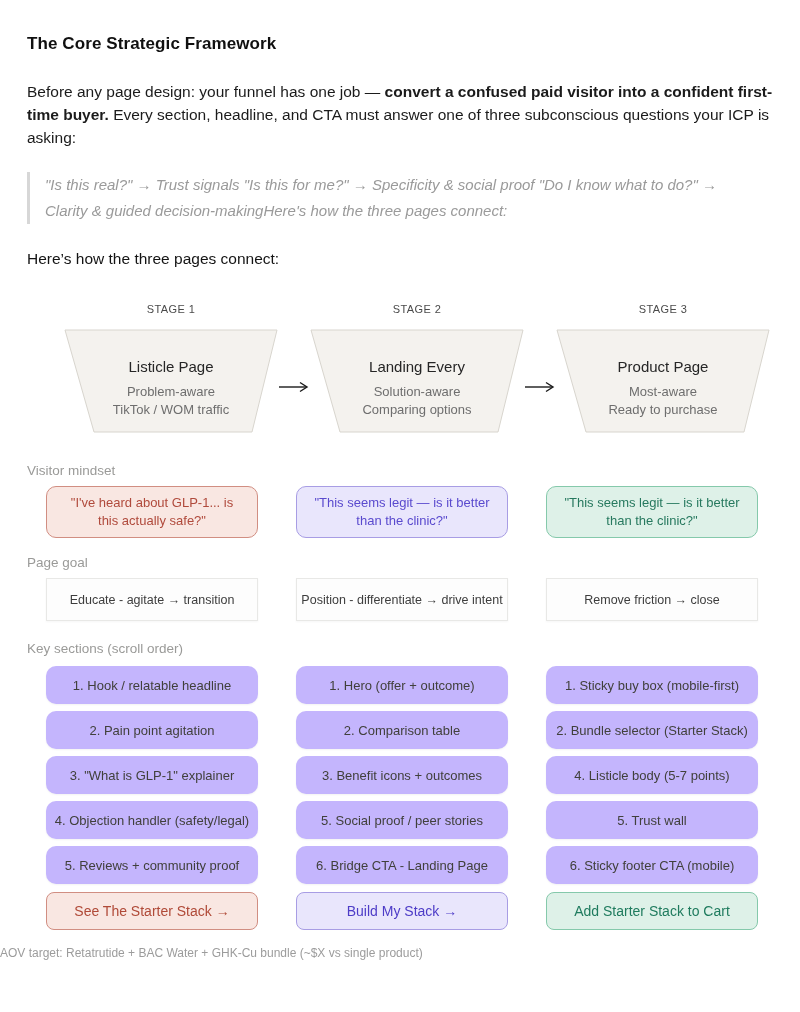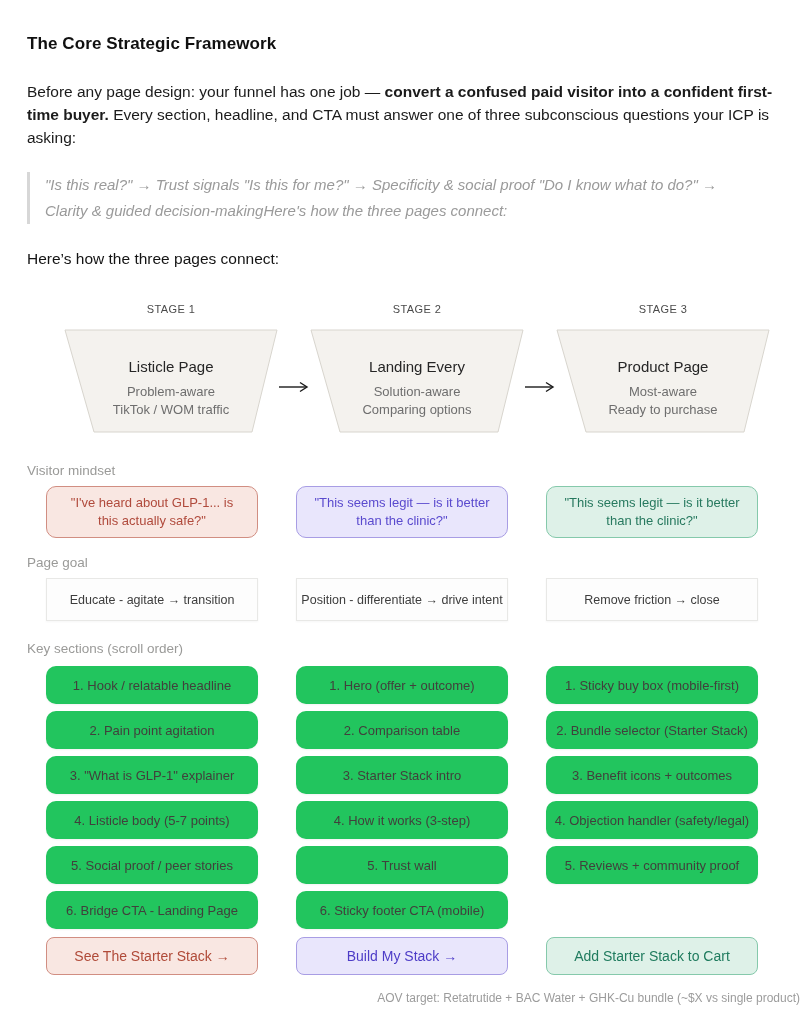--- a/index.html
+++ b/index.html
@@ -59,38 +59,38 @@
   }
   .mind-box { height:52px; font-size:13px; line-height:18px; padding:6px 14px; border:1px solid; }
   .goal-box {
     height:43px; font-size:12.5px; color:#3d3d3d;
     background:#fdfdfd; border:1px solid #e8e8e6; border-radius:0;
     box-shadow:0 1px 2px rgba(0,0,0,.04);
   }
   .key-grid { row-gap:7px; margin-top:0; }
   .key-box {
     height:38px; font-size:13px; color:#41403c;
-    background:#22c55e; border-radius:10px;
+    background:#c4b5fd; border-radius:10px;
     box-shadow:0 1px 2px rgba(0,0,0,.05);
     padding:0 6px;
   }
   .cta-row { margin-top:8px; }
   .cta {
     height:38px; font-size:14px; border:1px solid; border-radius:8px;
     cursor:pointer; background:none; width:212px;
     font-family:"Liberation Sans", sans-serif;
   }
   .theme-red    { background:#f9e7e2; border-color:#d18e82; color:#b04a3c; }
   .theme-purple { background:#e9e6fc; border-color:#a89de4; color:#5a4ace; }
   .theme-green  { background:#def1e8; border-color:#85c9ab; color:#27795f; }
   .cta.theme-red    { color:#b04a38; }
   .cta.theme-purple { color:#4d3cc7; }
   .cta.theme-green  { color:#1f7b5e; }
 
-  .footnote { margin-top:16px; text-align:right; font-size:12px; color:#9c9c9c; }
+  .footnote { margin-top:16px; text-align:left; font-size:12px; color:#9c9c9c; }
 </style>
 </head>
 <body>
 
 <h1 class="doc-title">The Core Strategic Framework</h1>
 
 <p class="intro"><span>Before any page design: your funnel has one job — </span><b>convert a confused paid  visitor into a confident first-time buyer.</b><span> Every section, headline, and CTA must answer one of three subconscious questions your ICP is asking:</span></p>
 
 <div class="quote">"Is this real?" → Trust signals "Is this for me?" → Specificity &amp; social proof "Do I know what to do?" → Clarity &amp; guided decision-makingHere's how the three pages connect:</div>
 
@@ -171,24 +171,22 @@
 
 <div class="row-label keys">Key sections (scroll order)</div>
 <div class="grid3 key-grid">
   <div class="box key-box">1. Hook / relatable headline</div>
   <div class="box key-box">1. Hero (offer + outcome)</div>
   <div class="box key-box">1. Sticky buy box (mobile-first)</div>
   <div class="box key-box">2. Pain point agitation</div>
   <div class="box key-box">2. Comparison table</div>
   <div class="box key-box">2. Bundle selector (Starter Stack)</div>
   <div class="box key-box">3. "What is GLP-1" explainer</div>
-  <div class="box key-box">3. Starter Stack intro</div>
   <div class="box key-box">3. Benefit icons + outcomes</div>
   <div class="box key-box">4. Listicle body (5-7 points)</div>
-  <div class="box key-box">4. How it works (3-step)</div>
   <div class="box key-box">4. Objection handler (safety/legal)</div>
   <div class="box key-box">5. Social proof / peer stories</div>
   <div class="box key-box">5. Trust wall</div>
   <div class="box key-box">5. Reviews + community proof</div>
   <div class="box key-box">6. Bridge CTA - Landing Page</div>
   <div class="box key-box">6. Sticky footer CTA (mobile)</div>
 </div>
 
 <div class="grid3 cta-row">
   <button class="cta theme-red">See The Starter Stack →</button>

